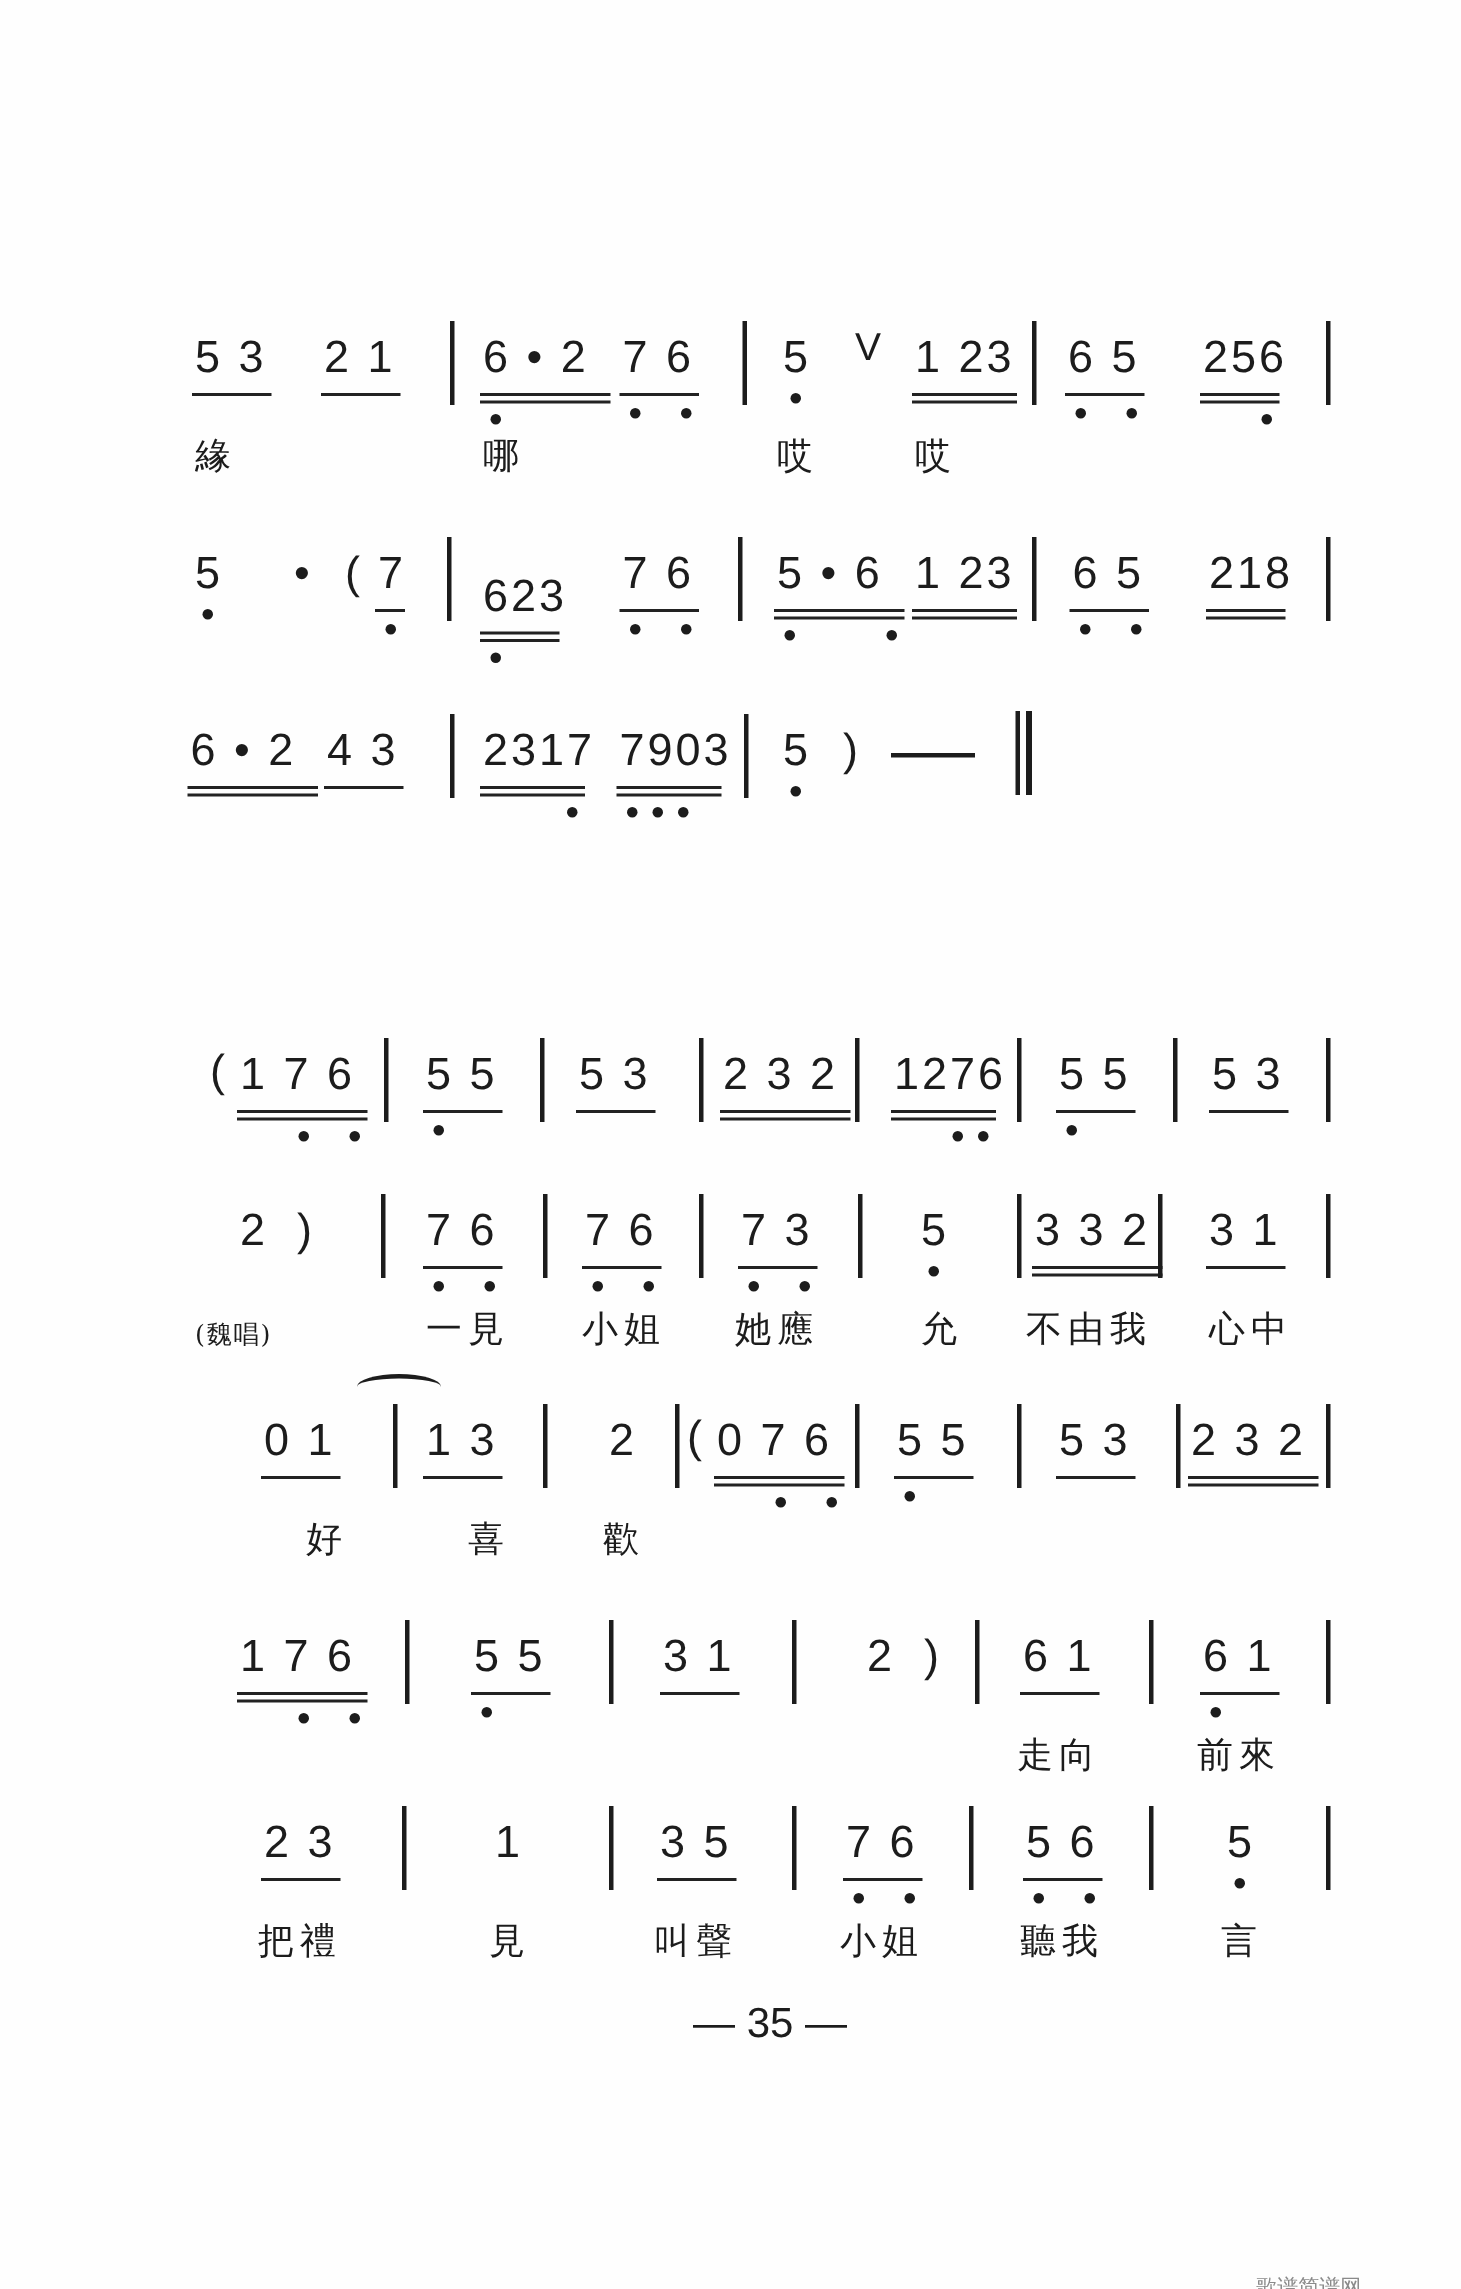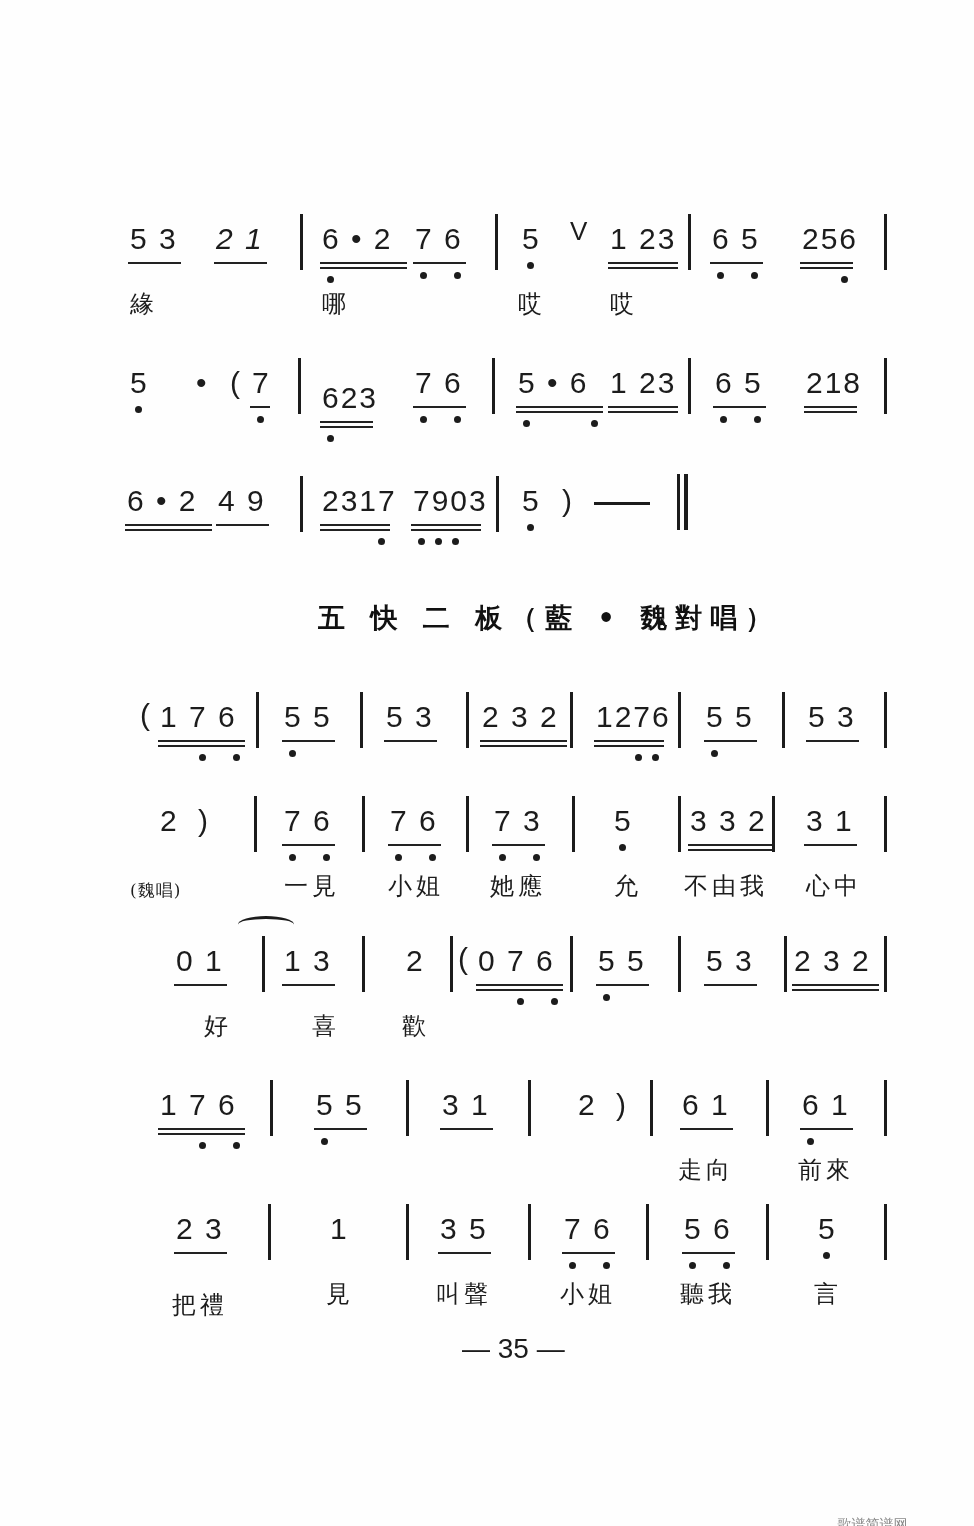--- a/index.html
+++ b/index.html
@@ -23,21 +23,21 @@
   .slur{position:absolute;border-top:3px solid #1c1c1c;border-radius:50% 50% 0 0;height:14px;}
   .dash{position:absolute;height:3px;background:#1c1c1c;}
 </style>
 </head>
 <body>
 
 <div class="page">
   <div id="score">
       <div class="line" style="top: 222px;">
         <div class="el" style="left: 130px; top: 0px;"><span class="notes">5 3</span><div class="u1" style="left: -2px; top: 40px; width: 53px;"></div></div>
-        <div class="el" style="left: 216px; top: 0px; font-style: italic;"><span class="notes">2 1</span><div class="u1" style="left: -2px; top: 40px; width: 53px;"></div></div>
+        <div class="el" style="left: 216px; top: 0px;"><span class="notes">2 1</span><div class="u1" style="left: -2px; top: 40px; width: 53px;"></div></div>
         <div class="bar" style="left: 300px; top: -8px; height: 56px;"></div>
         <div class="el" style="left: 322px; top: 0px;"><span class="notes">6 • 2</span><div class="u1" style="left: -2px; top: 40px; width: 87px;"></div><div class="u2" style="left: -2px; top: 45px; width: 87px;"></div><div class="dot" style="left: 5px; top: 54px;"></div></div>
         <div class="el" style="left: 415px; top: 0px;"><span class="notes">7 6</span><div class="u1" style="left: -2px; top: 40px; width: 53px;"></div><div class="dot" style="left: 5px; top: 50px;"></div><div class="dot" style="left: 39px; top: 50px;"></div></div>
         <div class="bar" style="left: 495px; top: -8px; height: 56px;"></div>
         <div class="el" style="left: 522px; top: 0px;"><span class="notes">5</span><div class="dot" style="left: 5px; top: 40px;"></div></div>
         <span class="sym" style="left: 570px; top: -8px; font-size: 26px;">V</span>
         <div class="el" style="left: 610px; top: 0px;"><span class="notes">1 23</span><div class="u1" style="left: -2px; top: 40px; width: 70px;"></div><div class="u2" style="left: -2px; top: 45px; width: 70px;"></div></div>
         <div class="bar" style="left: 688px; top: -8px; height: 56px;"></div>
         <div class="el" style="left: 712px; top: 0px;"><span class="notes">6 5</span><div class="u1" style="left: -2px; top: 40px; width: 53px;"></div><div class="dot" style="left: 5px; top: 50px;"></div><div class="dot" style="left: 39px; top: 50px;"></div></div>
         <div class="el" style="left: 802px; top: 0px;"><span class="notes">256</span><div class="u1" style="left: -2px; top: 40px; width: 53px;"></div><div class="u2" style="left: -2px; top: 45px; width: 53px;"></div><div class="dot" style="left: 39px; top: 54px;"></div></div>
@@ -58,21 +58,21 @@
         <div class="bar" style="left: 492px; top: -8px; height: 56px;"></div>
         <div class="el" style="left: 518px; top: 0px;"><span class="notes">5 • 6</span><div class="u1" style="left: -2px; top: 40px; width: 87px;"></div><div class="u2" style="left: -2px; top: 45px; width: 87px;"></div><div class="dot" style="left: 5px; top: 54px;"></div><div class="dot" style="left: 73px; top: 54px;"></div></div>
         <div class="el" style="left: 610px; top: 0px;"><span class="notes">1 23</span><div class="u1" style="left: -2px; top: 40px; width: 70px;"></div><div class="u2" style="left: -2px; top: 45px; width: 70px;"></div></div>
         <div class="bar" style="left: 688px; top: -8px; height: 56px;"></div>
         <div class="el" style="left: 715px; top: 0px;"><span class="notes">6 5</span><div class="u1" style="left: -2px; top: 40px; width: 53px;"></div><div class="dot" style="left: 5px; top: 50px;"></div><div class="dot" style="left: 39px; top: 50px;"></div></div>
         <div class="el" style="left: 806px; top: 0px;"><span class="notes">218</span><div class="u1" style="left: -2px; top: 40px; width: 53px;"></div><div class="u2" style="left: -2px; top: 45px; width: 53px;"></div></div>
         <div class="bar" style="left: 884px; top: -8px; height: 56px;"></div>
       </div>
       <div class="line" style="top: 484px;">
         <div class="el" style="left: 127px; top: 0px;"><span class="notes">6 • 2</span><div class="u1" style="left: -2px; top: 40px; width: 87px;"></div><div class="u2" style="left: -2px; top: 45px; width: 87px;"></div></div>
-        <div class="el" style="left: 218px; top: 0px;"><span class="notes">4 9</span><div class="u1" style="left: -2px; top: 40px; width: 53px;"></div></div>
+        <div class="el" style="left: 218px; top: 0px;"><span class="notes">4 3</span><div class="u1" style="left: -2px; top: 40px; width: 53px;"></div></div>
         <div class="bar" style="left: 300px; top: -8px; height: 56px;"></div>
         <div class="el" style="left: 322px; top: 0px;"><span class="notes">2317</span><div class="u1" style="left: -2px; top: 40px; width: 70px;"></div><div class="u2" style="left: -2px; top: 45px; width: 70px;"></div><div class="dot" style="left: 56px; top: 54px;"></div></div>
         <div class="el" style="left: 413px; top: 0px;"><span class="notes">7903</span><div class="u1" style="left: -2px; top: 40px; width: 70px;"></div><div class="u2" style="left: -2px; top: 45px; width: 70px;"></div><div class="dot" style="left: 5px; top: 54px;"></div><div class="dot" style="left: 22px; top: 54px;"></div><div class="dot" style="left: 39px; top: 54px;"></div></div>
         <div class="bar" style="left: 496px; top: -8px; height: 56px;"></div>
         <div class="el" style="left: 522px; top: 0px;"><span class="notes">5</span><div class="dot" style="left: 5px; top: 40px;"></div></div>
         <span class="sym" style="left: 562px; top: 0px;">)</span>
         <div class="dash" style="left: 594px; top: 18px; width: 56px;"></div>
         <div class="bar" style="left: 677px; top: -10px; height: 56px;"></div>
         <div class="bar" style="left: 684px; top: -10px; height: 56px; width: 4px;"></div>
       </div>
@@ -161,30 +161,29 @@
         <div class="el" style="left: 330px; top: 0px;"><span class="notes">1</span></div>
         <div class="bar" style="left: 406px; top: -8px; height: 56px;"></div>
         <div class="el" style="left: 440px; top: 0px;"><span class="notes">3 5</span><div class="u1" style="left: -2px; top: 40px; width: 53px;"></div></div>
         <div class="bar" style="left: 528px; top: -8px; height: 56px;"></div>
         <div class="el" style="left: 564px; top: 0px;"><span class="notes">7 6</span><div class="u1" style="left: -2px; top: 40px; width: 53px;"></div><div class="dot" style="left: 5px; top: 50px;"></div><div class="dot" style="left: 39px; top: 50px;"></div></div>
         <div class="bar" style="left: 646px; top: -8px; height: 56px;"></div>
         <div class="el" style="left: 684px; top: 0px;"><span class="notes">5 6</span><div class="u1" style="left: -2px; top: 40px; width: 53px;"></div><div class="dot" style="left: 5px; top: 50px;"></div><div class="dot" style="left: 39px; top: 50px;"></div></div>
         <div class="bar" style="left: 766px; top: -8px; height: 56px;"></div>
         <div class="el" style="left: 818px; top: 0px;"><span class="notes">5</span><div class="dot" style="left: 5px; top: 40px;"></div></div>
         <div class="bar" style="left: 884px; top: -8px; height: 56px;"></div>
-        <span class="lyric" style="left: 172px; top: 79px; text-align: right;">把禮</span>
+        <span class="lyric" style="left: 172px; top: 68px; text-align: right;">把禮</span>
         <span class="lyric" style="left: 326px; top: 68px;">見</span>
         <span class="lyric" style="left: 436px; top: 68px;">叫聲</span>
         <span class="lyric" style="left: 560px; top: 68px;">小姐</span>
         <span class="lyric" style="left: 680px; top: 68px;">聽我</span>
         <span class="lyric" style="left: 814px; top: 68px;">言</span>
       </div>
     </div>
 
-  <div class="title">五 快 二 板（藍 • 魏對唱）</div>
 
   <div class="pageno">— 35 —</div>
 
   <div class="watermark">
     <span>歌谱简谱网</span>
     
   </div>
 </div>
 
 </body></html>

